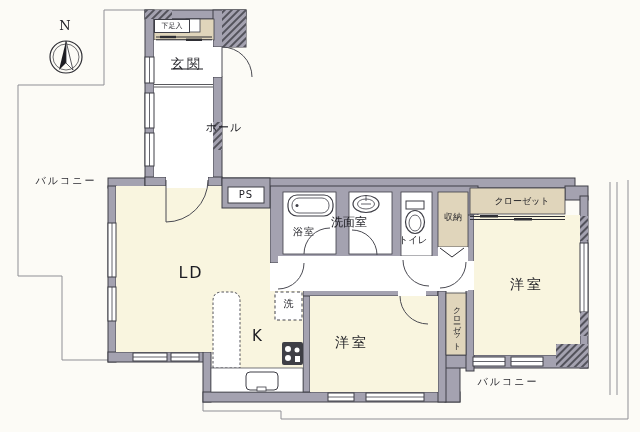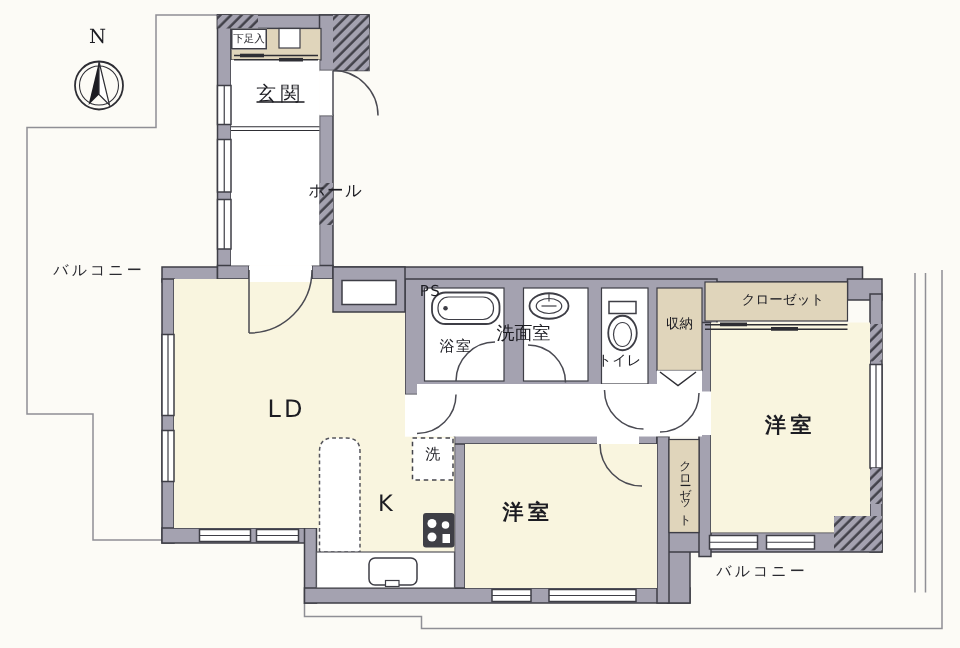--- a/index.html
+++ b/index.html
@@ -6,31 +6,31 @@
   #plan{
     position:relative;width:640px;height:432px;background:#fcfbf6;
     font-family:"DejaVu Sans","Liberation Sans",sans-serif;overflow:hidden;
   }
   #plan svg{position:absolute;left:0;top:0;}
   .lbl{
     position:absolute;transform:translate(-50%,-50%);
     color:#1c1c22;white-space:nowrap;line-height:1;letter-spacing:1px;
   }
   .lbl.big{font-size:16px;letter-spacing:2px;}
-  .lbl.room{font-size:14px;font-weight:bold;letter-spacing:3px;}
+  .lbl.room{font-size:14px;font-weight:normal;letter-spacing:3px;}
   .lbl.mid{font-size:11px;}
   .lbl.sm{font-size:10px;}
   .lbl.xs{font-size:9px;letter-spacing:0;}
   .lbl.balc{font-size:10px;letter-spacing:2px;color:#2a2a30;}
   .lbl.vert{
     writing-mode:vertical-rl;text-orientation:upright;
     font-size:8px;letter-spacing:0;
   }
   .lblbox{
-    position:absolute;left:154px;top:19px;width:24px;height:14px;
+    position:absolute;left:154px;top:19px;width:36px;height:14px;
     background:#fff;border:1px solid #3e3e46;box-sizing:border-box;
     font-size:7px;letter-spacing:0;color:#1c1c22;
     display:flex;align-items:center;justify-content:center;
   }
   .north{font-family:"DejaVu Serif","Liberation Serif",serif;font-size:13px;letter-spacing:0;}
 </style>
 </head>
 <body>
 
 <div id="plan">
@@ -232,21 +232,21 @@
     <polygon points="66,41 59,70 66,63" fill="#1c1c22"></polygon>
     <polygon points="66,41 73,70 66,63" fill="#ffffff" stroke="#2e2e34" stroke-width="0.8"></polygon>
   </g>
 </svg>
 
 <div class="lblbox">下足入</div>
 <div class="lbl north" style="left:65px;top:25px;">N</div>
 <div class="lbl" style="left:187px;top:63px;font-size:13px;letter-spacing:3px;text-decoration:underline;">玄関</div>
 <div class="lbl mid" style="left:184px;top:127px;margin-left:40px;">ホール</div>
 <div class="lbl balc" style="left:66px;top:181px;">バルコニー</div>
-<div class="lbl sm" style="left:246px;top:195px;letter-spacing:1px;margin-left:41px;">PS</div>
+<div class="lbl sm" style="left:246px;top:195px;letter-spacing:1px;">PS</div>
 <div class="lbl sm" style="left:304px;top:232px;">浴室</div>
 <div class="lbl xs" style="left:349px;top:222px;font-size:12px;">洗面室</div>
 <div class="lbl xs" style="left:413px;top:241px;font-size:9.5px;font-family:Liberation Mono, monospace;">トイレ</div>
 <div class="lbl xs" style="left:453px;top:217px;">収納</div>
 <div class="lbl xs" style="left:522px;top:201px;">クローゼット</div>
 <div class="lbl big" style="left:191px;top:259px;margin-top:14px;">LD</div>
 <div class="lbl big" style="left:258px;top:336px;font-size:15px;">K</div>
 <div class="lbl sm" style="left:289px;top:304px;">洗</div>
 <div class="lbl room" style="left:352px;top:342px;">洋室</div>
 <div class="lbl room" style="left:527px;top:284px;">洋室</div>

